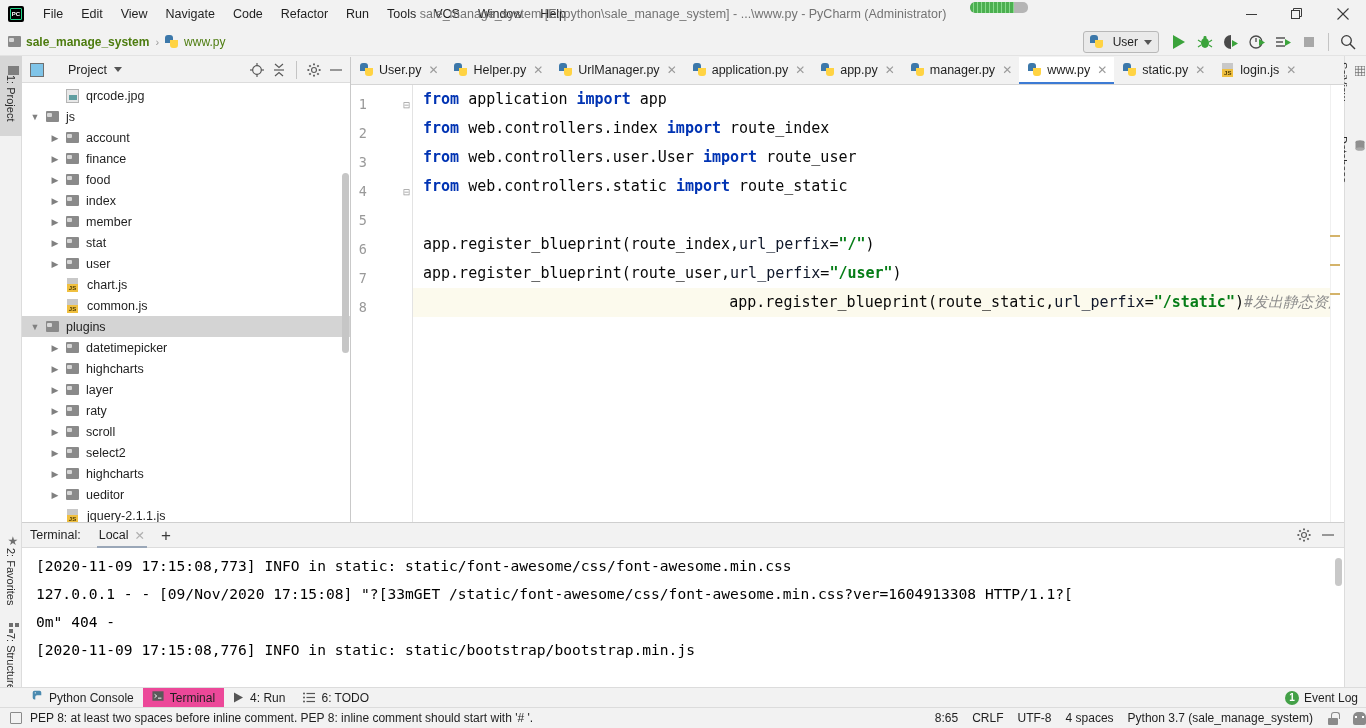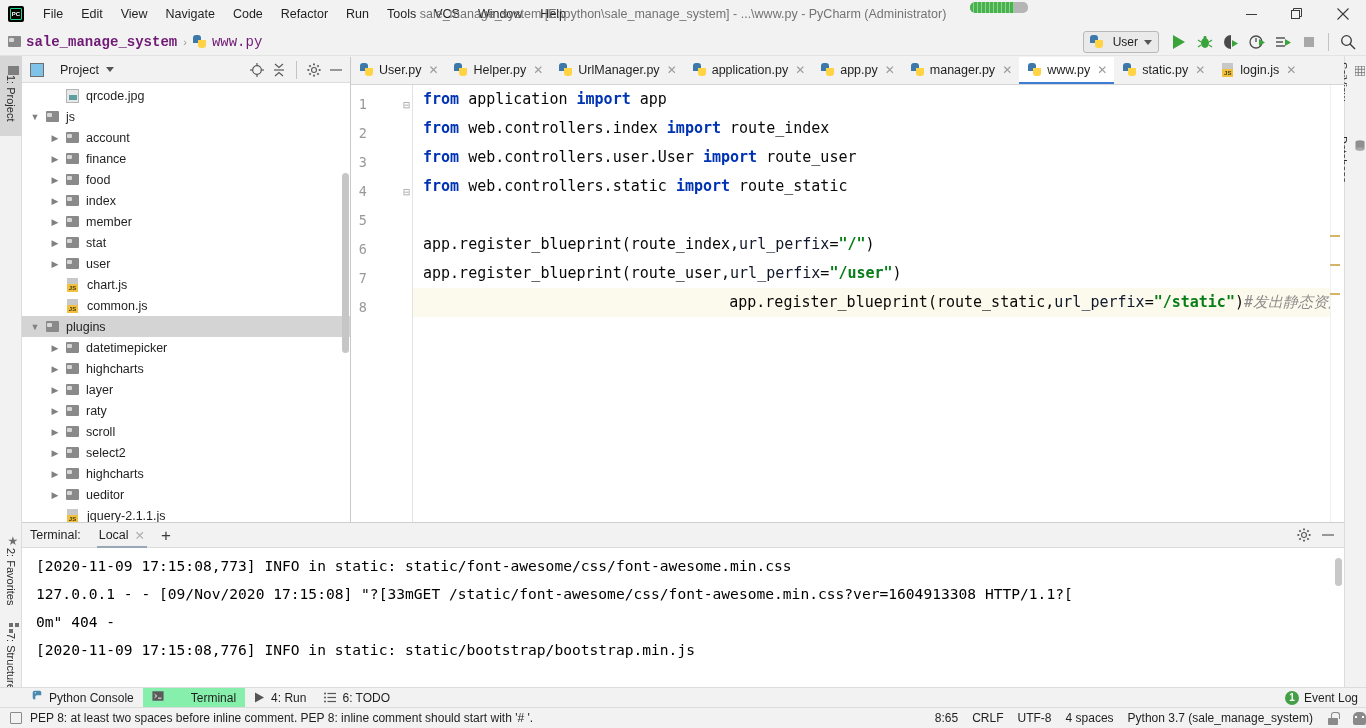--- a/index.html
+++ b/index.html
@@ -63,21 +63,21 @@
   }
 
   
   .navbar {
     position: absolute; top: 28px; left: 0; width: 1366px; height: 28px;
     background: #f2f2f2; display: flex; align-items: center;
     border-bottom: 1px solid #e3e3e3;
   }
   .crumb { display: flex; align-items: center; padding-left: 8px; }
   .crumb-sep { color: #9a9a9a; margin: 0 6px; font-size: 11px; }
-  .crumb-text { font-size: 14px; font-weight: bold; color: #701a75; font-family: Liberation Mono, monospace; }
+  .crumb-text { font-size: 12px; font-weight: bold; color: #4d7c0f; }
   .crumb-text.plain { font-weight: normal; }
   .ico-folder-sm {
     width: 13px; height: 11px; background: #8a8a8a; border-radius: 1px;
     position: relative; margin-right: 5px; display:inline-block;
   }
   .ico-folder-sm::before {
     content:""; position:absolute; left:1px; top:2px; width:5px; height:4px;
     background:#d8d8d8; border-radius:1px;
   }
   .ico-py {
@@ -168,21 +168,21 @@
 
   
   .project-panel {
     position: absolute; left: 22px; top: 57px; width: 329px; height: 465px;
     background: #fff; border-right: 1px solid #c9c9c9;
   }
   .panel-header {
     height: 26px; background: #f2f2f2; display: flex; align-items: center;
     border-bottom: 1px solid #dcdcdc;
   }
-  .panel-title { font-size: 12.5px; margin-left: 16px; }
+  .panel-title { font-size: 12.5px; margin-left: 24px; }
   .panel-ico-proj {
     width: 14px; height: 14px; margin-left: 8px; margin-right: 0px;
     border: 1.5px solid #6f6f6f; background: #7fc4e8;
   }
   .panel-hdr-actions { margin-left: auto; display: flex; align-items: center; padding-right: 4px; gap: 2px; }
   .hdr-ico { width: 20px; height: 20px; display:flex; align-items:center; justify-content:center; color:#5a5a5a; }
 
   .tree {
     position: absolute; top: 26px; left: 0; right: 0; bottom: 0;
     overflow: hidden; padding-top: 2px; background: #fff;
@@ -311,21 +311,21 @@
   
   .bottombar {
     position: absolute; left: 0; top: 687px; width: 1366px; height: 20px;
     background: #f2f2f2; display: flex; align-items: center;
     border-top: 1px solid #dcdcdc;
   }
   .bb-item {
     display: flex; align-items: center; height: 20px; padding: 0 9px;
     font-size: 12px; color: #1f1f1f; white-space: nowrap;
   }
-  .bb-item.active { background: #86efac; gap: 21px; }
+  .bb-item.active { background: #ec4899; }
   .bb-right { margin-left: auto; display: flex; align-items: center; padding-right: 8px; }
   .evt-badge {
     width: 14px; height: 14px; border-radius: 50%; background: #43a047;
     color: #fff; font-size: 10px; text-align: center; line-height: 14px;
     margin-right: 5px; font-weight: bold;
   }
 
   
   .statusbar {
     position: absolute; left: 0; top: 707px; width: 1366px; height: 21px;

